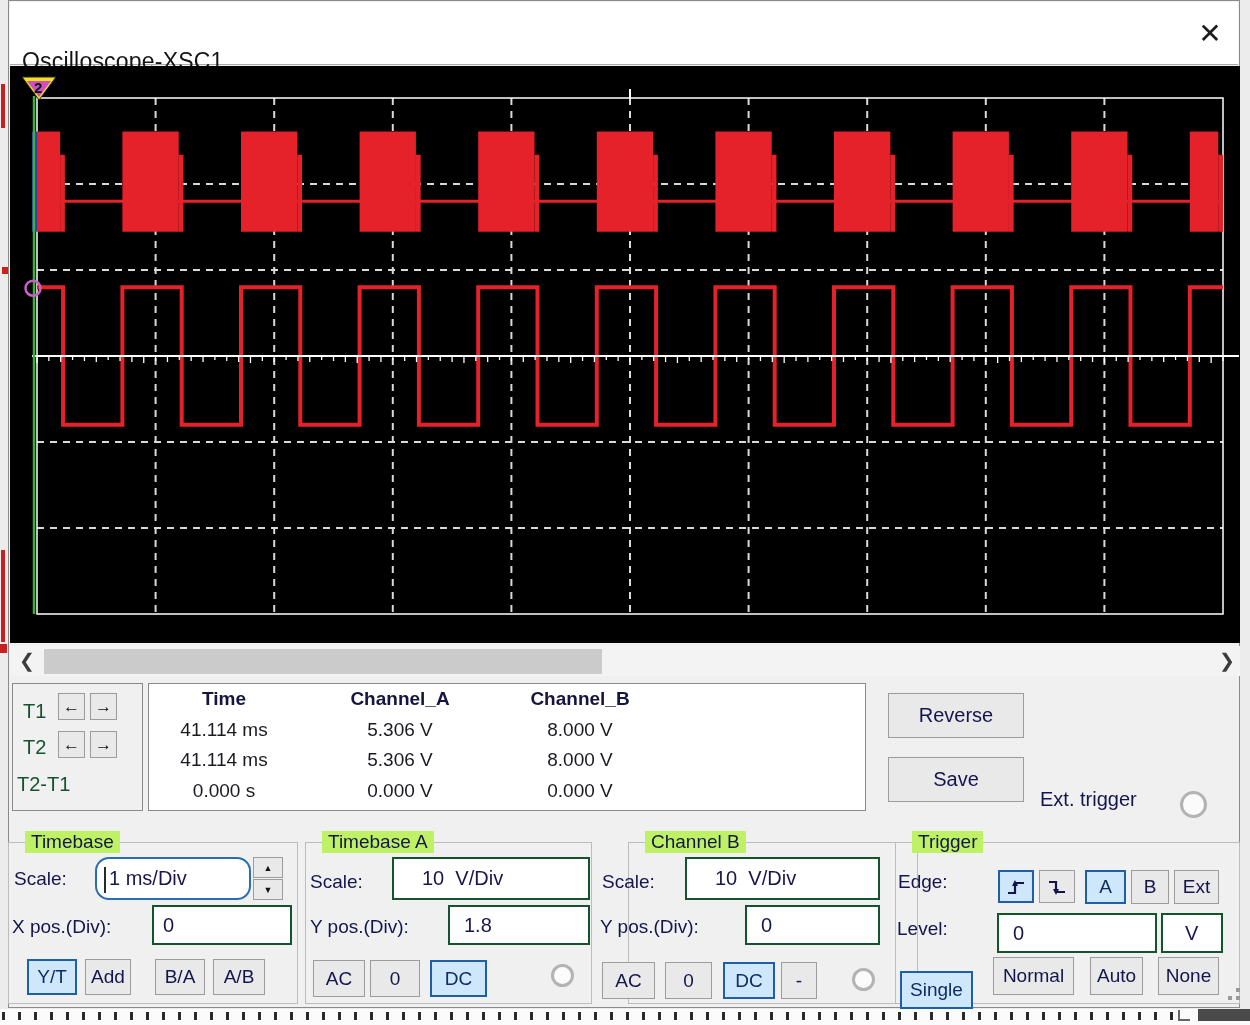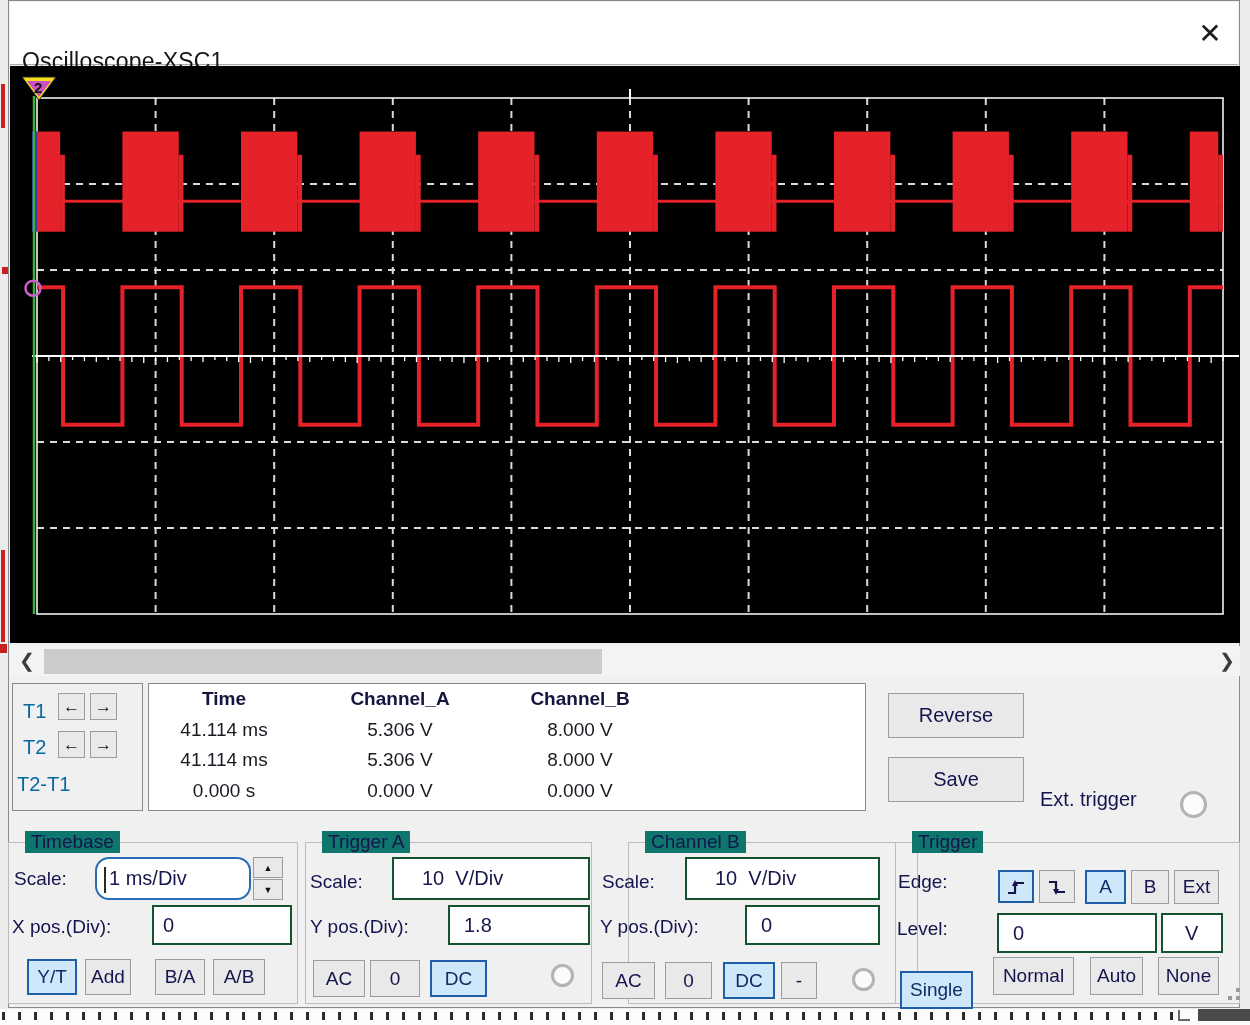--- a/index.html
+++ b/index.html
@@ -15,33 +15,33 @@
              text-align:center;line-height:32px;cursor:default;}
   .scope-panel{left:10px;top:66px;width:1230px;height:577px;background:#000;}
   .scrollbar{left:10px;top:646px;width:1230px;height:30px;background:#f3f3f3;}
   .sb-arrow{top:648px;width:26px;height:26px;color:#3c3c3c;font-size:19px;font-weight:bold;
             text-align:center;line-height:26px;}
   .sb-thumb{left:44px;top:649px;width:558px;height:25px;background:#cbcbcb;}
   .panel-box{border:1px solid #8a8a8a;box-sizing:border-box;}
   .tbox{left:12px;top:683px;width:131px;height:128px;background:#f0f0f0;}
   .measure{left:148px;top:683px;width:718px;height:128px;background:#ffffff;}
   .lbl{color:#14144e;font-size:19px;white-space:pre;}
-  .dark{color:#0369a1;}
+  .dark{color:#14532d;}
   .cell{font-size:19px;color:#1a1a22;width:160px;text-align:center;white-space:pre;}
   .hdr{font-weight:bold;color:#15153f;}
   .btn{background:#e9e9e9;border:1px solid #9c9c9c;box-sizing:border-box;color:#14144e;
        font-size:19px;text-align:center;display:flex;align-items:center;justify-content:center;
        white-space:pre;}
   .btn.sel{background:#cfe7fb;border:2px solid #1f5fa8;color:#0e2d63;}
   .arrow-btn{font-size:17px;font-weight:bold;color:#111;}
   .input{background:#fff;border:2px solid #14532d;box-sizing:border-box;color:#17174b;
          font-size:20px;display:flex;align-items:center;padding-left:9px;white-space:pre;}
   .input.focus{border:2px solid #2a6db5;}
   .group{border:1px solid #bcbcbc;box-sizing:border-box;}
-  .gtitle{position:absolute;top:-12px;left:16px;background:#0f766e;padding:0 6px;
+  .gtitle{position:absolute;top:-12px;left:16px;background:#bef264;padding:0 6px;
           font-size:19px;color:#15154a;white-space:pre;}
   .circle{border-radius:50%;background:#fbfbfb;border:3px solid #b3b3b3;box-sizing:border-box;}
   .spin{left:253px;top:857px;width:30px;height:43px;}
   .spin .btn{position:absolute;left:0;width:30px;height:21px;font-size:9px;color:#111;}
   .caret{position:absolute;left:7px;top:8px;width:2px;height:26px;background:#2a2a2a;}
   .grip-dot{width:4px;height:4px;background:#9a9a9a;position:absolute;}
   .bottom-strip{left:0;top:1009px;width:1250px;height:16px;background:#fbfbfb;}
   .dashes{left:2px;top:1012px;width:1175px;height:8px;
           background:repeating-linear-gradient(90deg,#2a2a2a 0 3px,transparent 3px 16px);}
   .red-mark{background:#c81f1f;}
@@ -264,21 +264,21 @@
 <div class="abs lbl" style="left:12px;top:916px;">X pos.(Div):</div>
 <div class="abs input" style="left:152px;top:905px;width:140px;height:40px;">
   <span>0</span>
 </div>
 <div class="abs btn sel" style="left:27px;top:959px;width:50px;height:36px;">Y/T</div>
 <div class="abs btn" style="left:85px;top:959px;width:46px;height:36px;">Add</div>
 <div class="abs btn" style="left:155px;top:959px;width:50px;height:36px;">B/A</div>
 <div class="abs btn" style="left:213px;top:959px;width:52px;height:36px;">A/B</div>
 
 <div class="abs group" style="left:305px;top:842px;width:287px;height:162px;">
-  <span class="gtitle">Trigger A</span>
+  <span class="gtitle">Timebase A</span>
 </div>
 <div class="abs lbl" style="left:310px;top:871px;">Scale:</div>
 <div class="abs input" style="left:392px;top:857px;width:198px;height:43px;padding-left:28px;">
   <span>10  V/Div</span>
 </div>
 <div class="abs lbl" style="left:310px;top:916px;">Y pos.(Div):</div>
 <div class="abs input" style="left:448px;top:905px;width:142px;height:40px;padding-left:14px;">
   <span>1.8</span>
 </div>
 <div class="abs btn" style="left:313px;top:960px;width:52px;height:37px;">AC</div>

